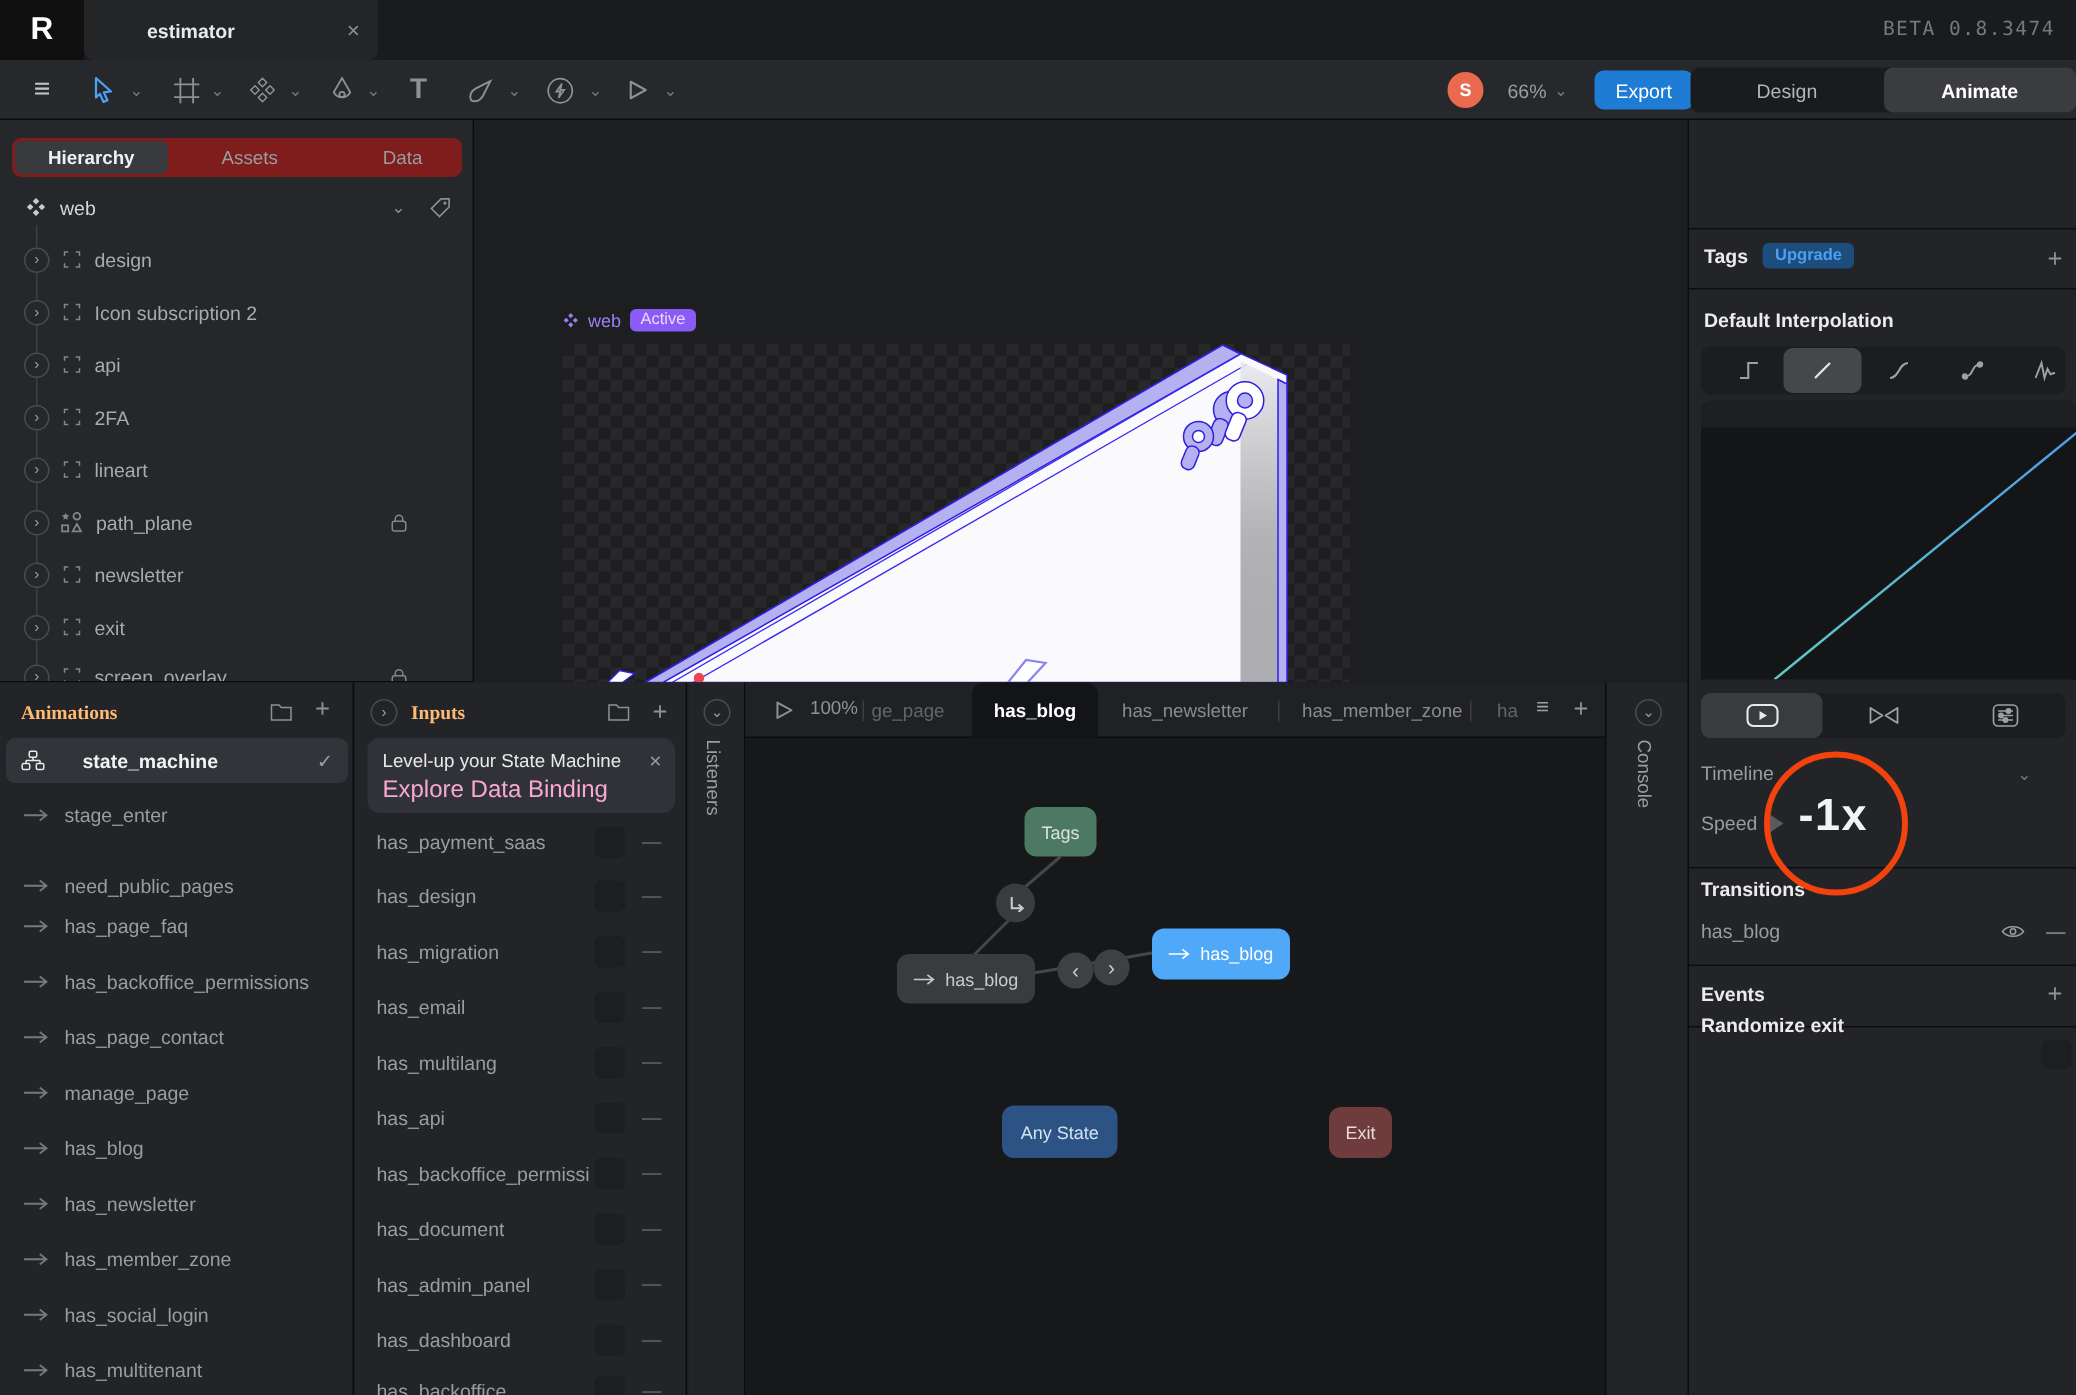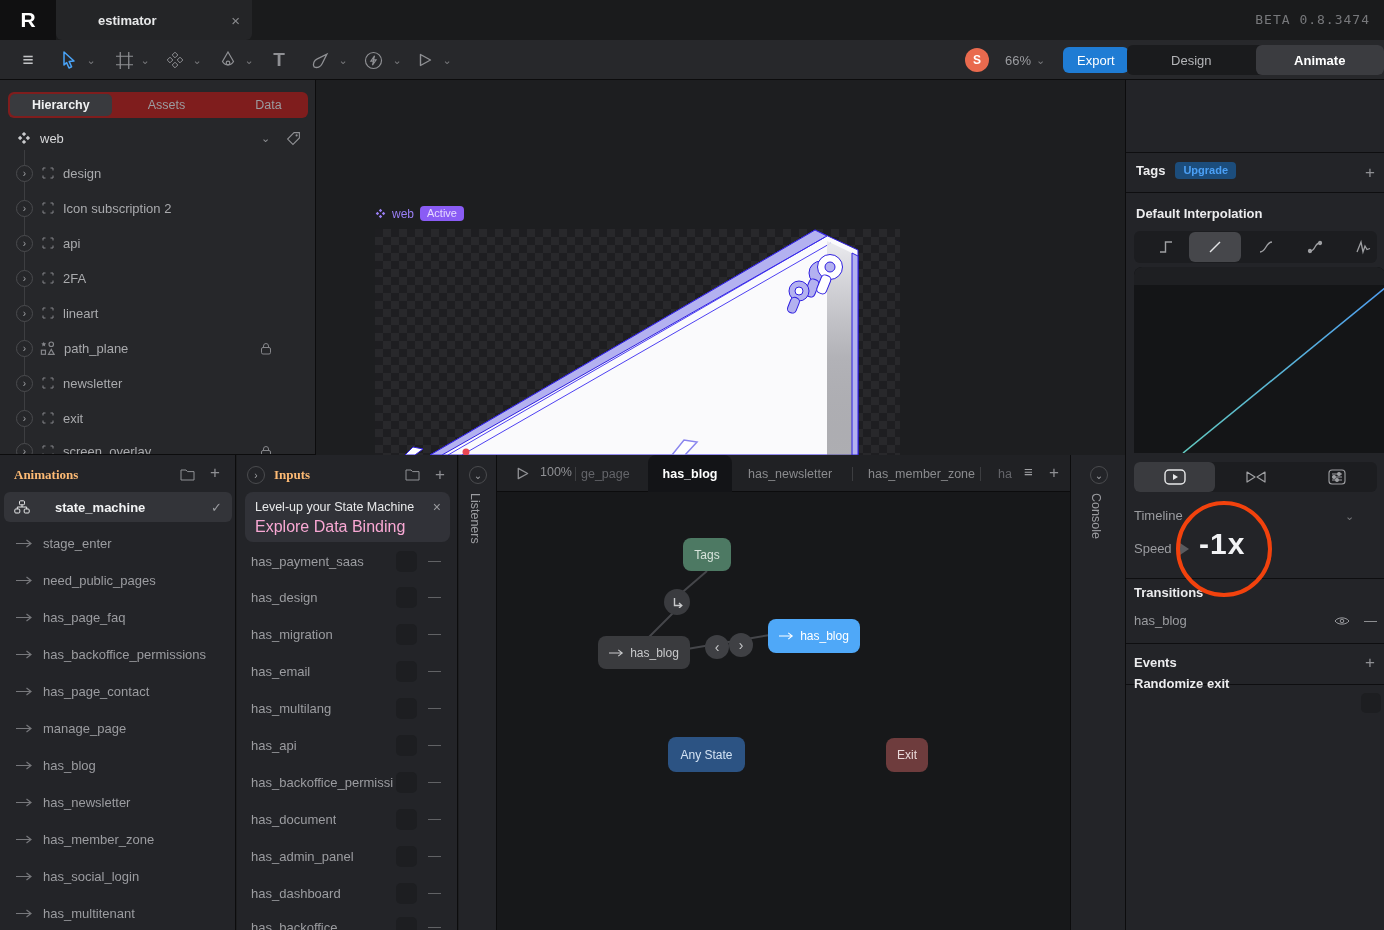--- a/index.html
+++ b/index.html
@@ -358,21 +358,21 @@
         </svg>
       <span class="t">state_machine</span>
       <span style="color:#9b9ca0;">✓</span>
     </div>
     <div class="anim-row" style="top:79px;">
         <svg width="17" height="9" viewBox="0 0 17 9">
           <path d="M0 4.5 H14 M10.5 1 L15 4.5 L10.5 8" fill="none" stroke="#77787c" stroke-width="1.2"></path>
         </svg>
         <span>stage_enter</span>
       </div>
-    <div class="anim-row" style="top:116px;">
+    <div class="anim-row" style="top:126px;">
         <svg width="17" height="9" viewBox="0 0 17 9">
           <path d="M0 4.5 H14 M10.5 1 L15 4.5 L10.5 8" fill="none" stroke="#77787c" stroke-width="1.2"></path>
         </svg>
         <span>need_public_pages</span>
       </div>
     <div class="anim-row" style="top:153px;">
         <svg width="17" height="9" viewBox="0 0 17 9">
           <path d="M0 4.5 H14 M10.5 1 L15 4.5 L10.5 8" fill="none" stroke="#77787c" stroke-width="1.2"></path>
         </svg>
         <span>has_page_faq</span>

